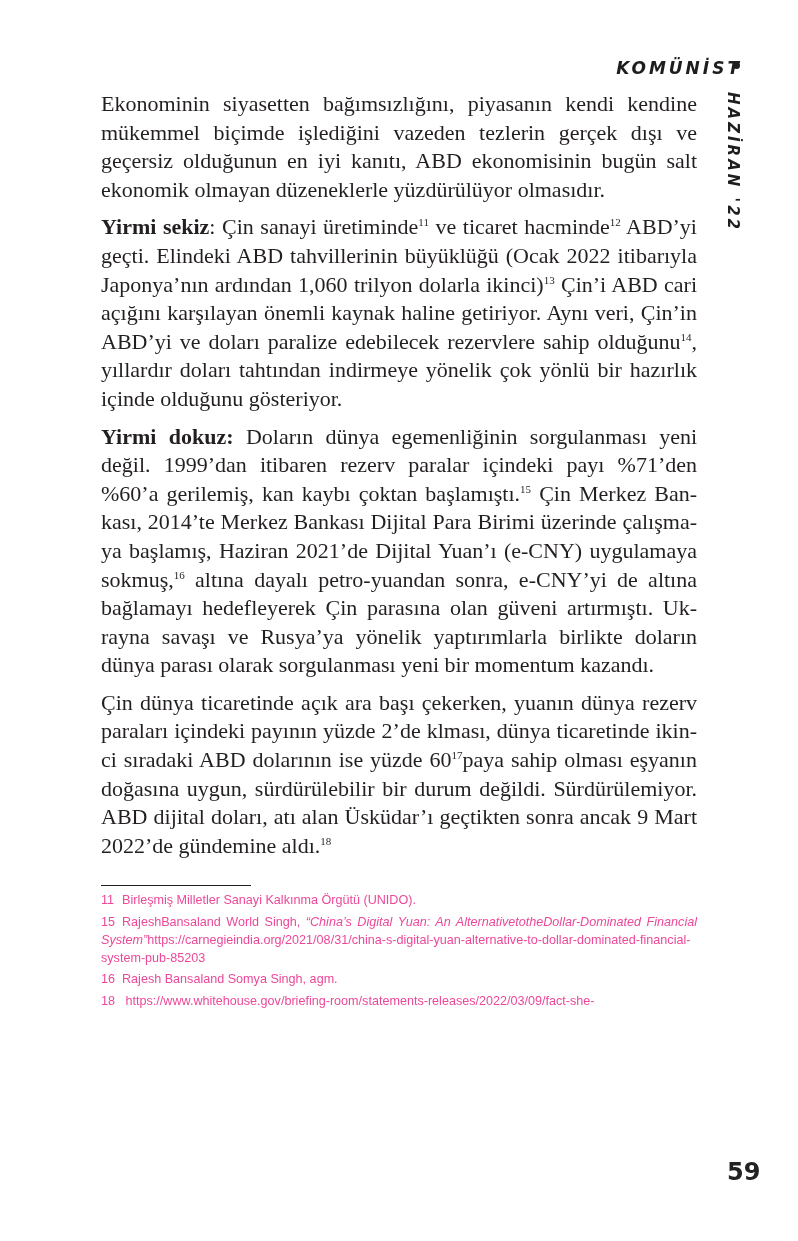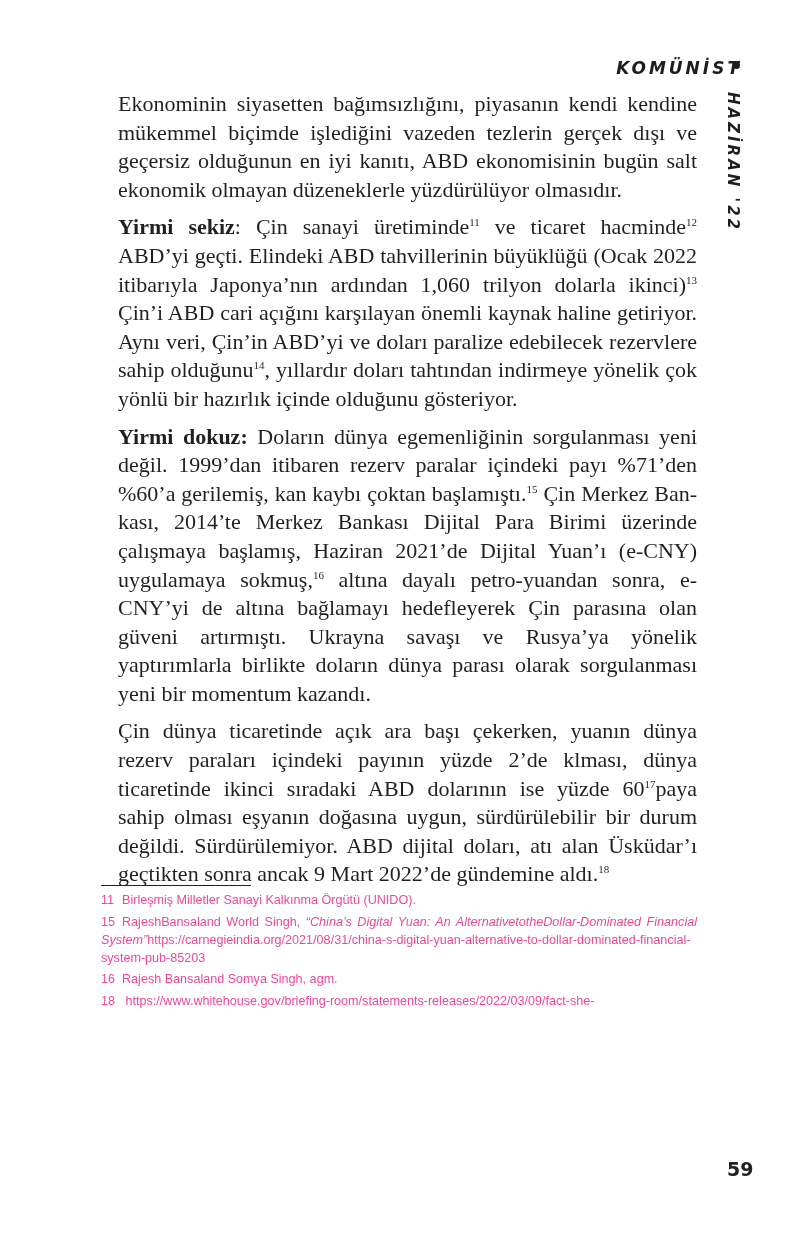--- a/index.html
+++ b/index.html
@@ -17,34 +17,34 @@
     position: absolute; top: 92px; left: 724px;
     writing-mode: vertical-rl;
     font-family: "DejaVu Sans", sans-serif; font-weight: bold; font-style: italic;
     font-size: 15px; letter-spacing: 3px; color: #1e1e1e;
   }
   .body-text {
     position: absolute; left: 101px; top: 90px; width: 596px;
     font-family: "Liberation Serif", serif; font-size: 22px; line-height: 28.6px;
     text-align: justify; hyphens: manual;
   }
-  .body-text p { margin: 0 0 9px 17px; }
+  .body-text p { margin: 0 0 9px 0; }
   .body-text b { font-weight: bold; }
   sup { font-size: 11px; line-height: 0; vertical-align: 8px; }
   .rule { position: absolute; left: 101px; top: 885px; width: 150px; height: 1px; background: #231f20; }
   .notes {
     position: absolute; left: 101px; top: 891px; width: 596px;
     font-family: "Liberation Sans", sans-serif; font-size: 12.6px; line-height: 18px; color: #ec4899;
   }
   .note { margin: 0 0 3.5px 0; text-align: justify; }
   .note .num { display: inline-block; width: 21px; }
   .note .num.wide { width: 25px; }
   .page-no {
     position: absolute; left: 727px; top: 1158px;
-    font-family: "DejaVu Sans", sans-serif; font-weight: bold; font-size: 19px; color: #222;
+    font-family: "DejaVu Sans", sans-serif; font-weight: bold; font-size: 24px; color: #222;
   }
 </style>
 </head>
 <body>
 
 <div class="header">KOMÜNİST</div>
 <div class="bullet"></div>
 <div class="side">HAZİRAN '22</div>
 
 <div class="body-text">

